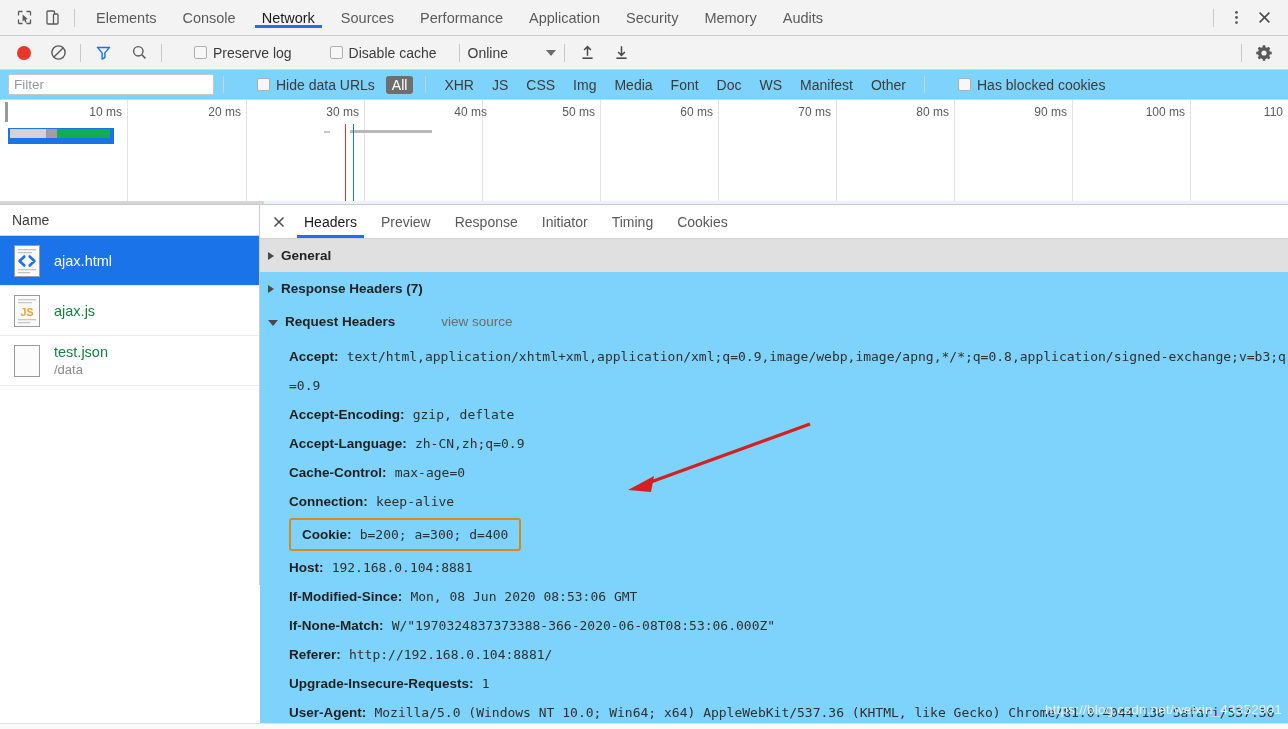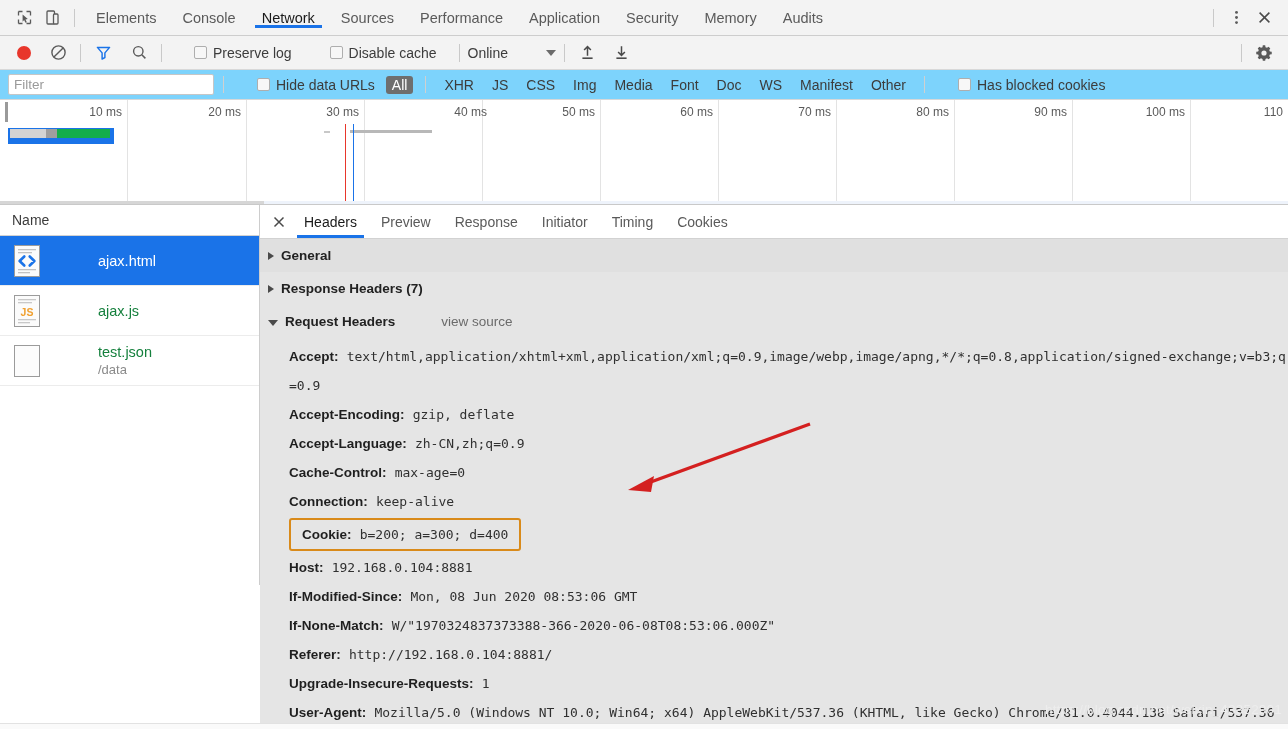--- a/index.html
+++ b/index.html
@@ -113,28 +113,28 @@
     padding-left: 12px; font-size: 14px; color: #3c3c3c; background: #fff;
   }
   .np-list { }
   .np-row {
     height: 50px; display: flex; align-items: center; padding-left: 12px;
     border-bottom: 1px solid #ececec; cursor: pointer;
   }
   .np-row.selected { background: #1a73e8; }
   .np-row.selected .np-name { color: #fff; }
   .np-icon { width: 30px; height: 34px; flex: none; margin-right: 12px; position: relative; }
-  .np-texts { display: flex; flex-direction: column; justify-content: center; margin-left: 44px; }
+  .np-texts { display: flex; flex-direction: column; justify-content: center; }
   .np-name { font-size: 14.5px; color: #15803d; line-height: 18px; }
   .np-sub { font-size: 13px; color: #8a8a8a; line-height: 17px; }
 
   
   .detail {
     position: absolute; left: 260px; top: 205px; width: 1028px; height: 524px;
-    background: #e5e5e5; overflow: hidden;
+    background: #7dd3fc; overflow: hidden;
   }
   .dt-tabs {
     height: 34px; border-bottom: 1px solid #d2d2d2; display: flex; align-items: stretch;
     padding-left: 6px; background: #fff;
   }
   .dt-close {
     display: flex; align-items: center; justify-content: center; width: 26px;
     cursor: pointer; color: #5a5a5a; font-size: 15px;
   }
   .dt-tab {

